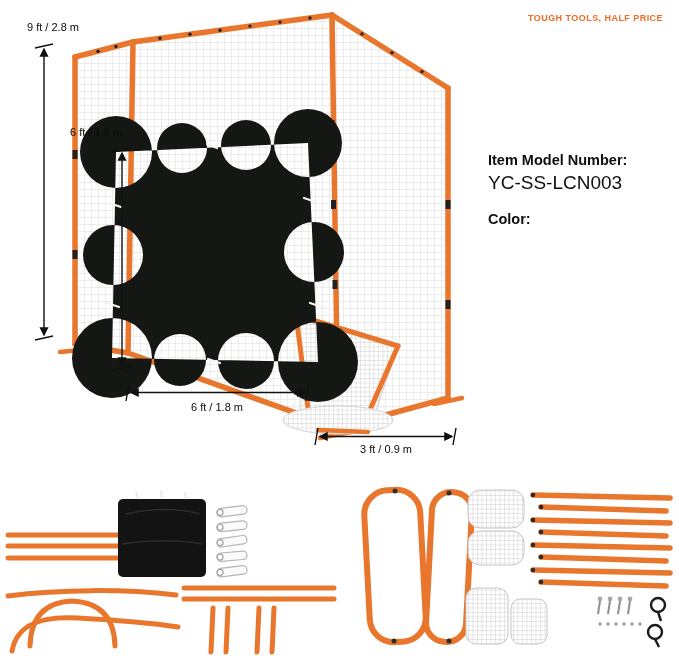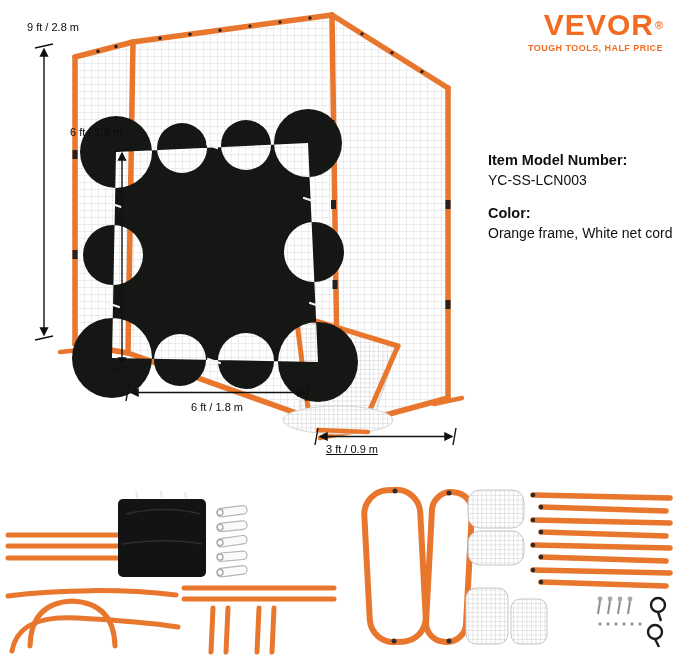--- a/index.html
+++ b/index.html
@@ -6,25 +6,25 @@
   .page{position:relative;width:679px;height:659px;background:#ffffff;font-family:"Liberation Sans",sans-serif;overflow:hidden;}
   .art{position:absolute;left:0;top:0;width:679px;height:659px;display:block;}
   .logo{position:absolute;top:10px;right:16px;text-align:right;color:#F26B21;line-height:1;}
   .logo .name{font-size:30px;font-weight:bold;letter-spacing:1px;}
   .logo sup{font-size:11px;font-weight:bold;vertical-align:super;margin-left:1px;}
   .logo .tagline{font-size:9px;font-weight:bold;letter-spacing:0.45px;margin-top:4px;}
   .dim{position:absolute;font-size:11px;color:#0b0b0b;white-space:nowrap;}
   .dim-back{left:27px;top:21px;}
   .dim-th{left:70px;top:126px;}
   .dim-tw{left:157px;top:401px;width:120px;text-align:center;}
-  .dim-ww{left:326px;top:443px;width:120px;text-align:left;text-decoration:underline;}
+  .dim-ww{left:326px;top:443px;width:120px;text-align:center;}
   .specs{position:absolute;left:488px;top:146px;width:188px;color:#101010;margin-top:6px;}
   .spec-label{font-weight:bold;font-size:14.5px;margin-top:17px;}
   .spec-label:first-child{margin-top:0;}
-  .spec-value{font-size:14px;margin-top:4px;}
+  .spec-value{font-size:19px;margin-top:4px;}
 </style>
 </head>
 <body>
 
 <div class="page">
 
   <svg class="art" viewBox="0 0 679 659" xmlns="http://www.w3.org/2000/svg">
     <defs>
       <pattern id="net" width="7" height="7" patternUnits="userSpaceOnUse">
         <rect width="7" height="7" fill="#FFFFFF"></rect>
@@ -253,31 +253,27 @@
       <g fill="none" stroke="#1C1C1C" stroke-width="2.4">
         <circle cx="658" cy="605" r="7"></circle>
           <path d="M658,612 L661,621"></path>
         <circle cx="655" cy="632" r="7"></circle>
           <path d="M655,639 L659,647"></path>
       </g>
     </g>
   </svg>
 
   <div class="logo">
-    <div>
-      <span class="name">VEVOR</span><sup>®</sup>
-    </div>
     <div class="tagline">TOUGH TOOLS, HALF PRICE</div>
   </div>
 
   <div class="dim dim-back">9 ft / 2.8 m</div>
   <div class="dim dim-th">6 ft / 1.8 m</div>
   <div class="dim dim-tw">6 ft / 1.8 m</div>
   <div class="dim dim-ww">3 ft / 0.9 m</div>
 
   <div class="specs">
     <div class="spec-label">Item Model Number:</div>
     <div class="spec-value">YC-SS-LCN003</div>
     <div class="spec-label">Color:</div>
-    <div class="spec-value">Orange frame, White net cord</div>
   </div>
 
 </div>
 
 </body></html>

